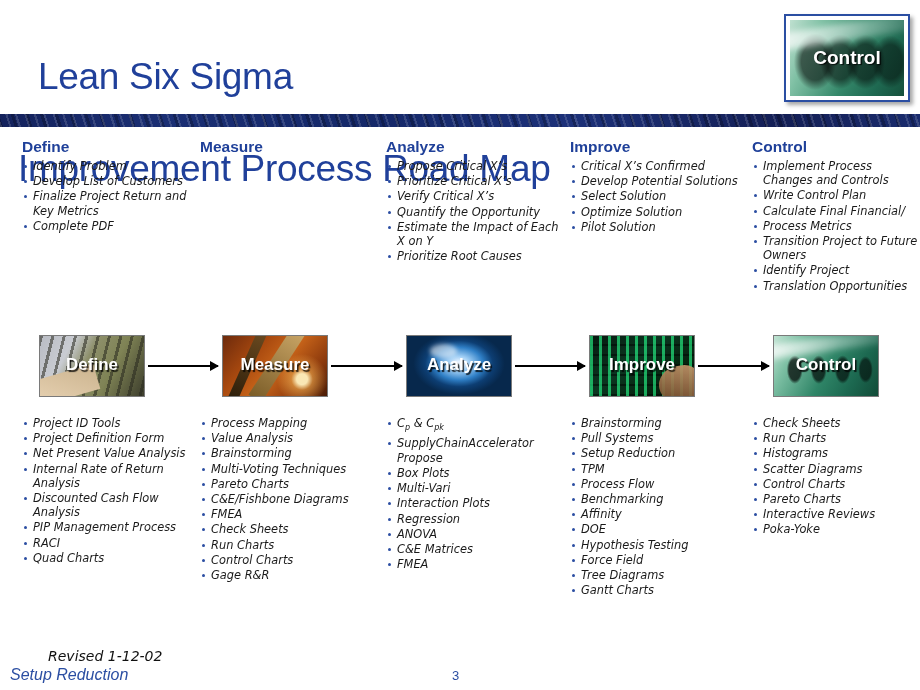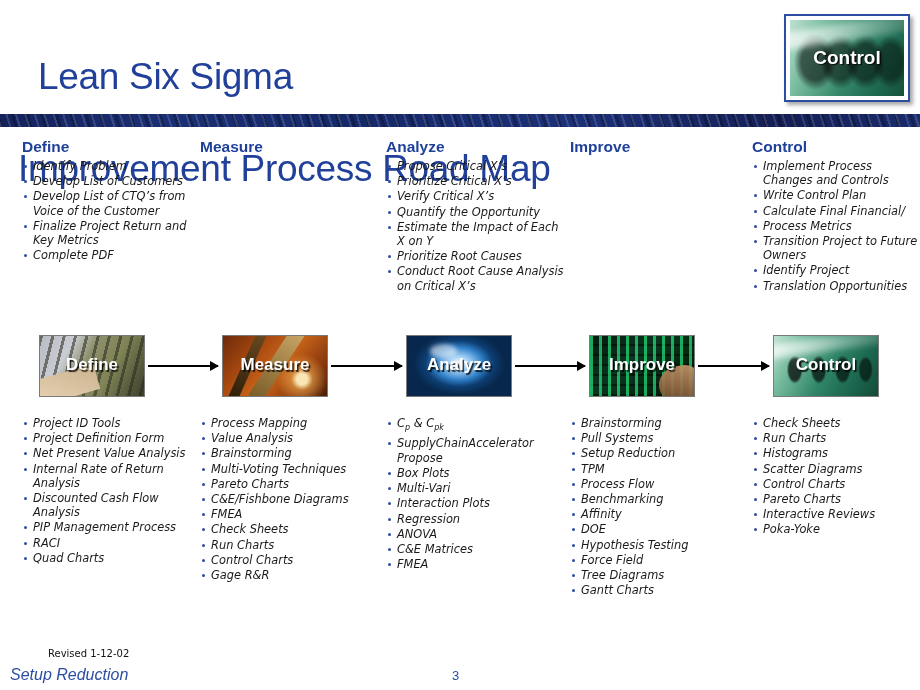--- a/index.html
+++ b/index.html
@@ -288,21 +288,22 @@
   #arrow-2 { left: 331px; width: 71px; }
   #arrow-3 { left: 515px; width: 70px; }
   #arrow-4 { left: 698px; width: 71px; }
 
   
   #revised {
     position: absolute;
     left: 48px;
     top: 648px;
     font-family: "DejaVu Sans", sans-serif;
-    font-size: 10px;
+    font-style: italic;
+    font-size: 14px;
     color: #111111;
   }
   #footer-title {
     position: absolute;
     left: 10px;
     top: 666px;
     font-family: "Liberation Sans", sans-serif;
     font-style: italic;
     font-size: 16px;
     color: #2B4EA2;
@@ -330,45 +331,50 @@
   </div>
 </div>
 
 <div id="header-rule"></div>
 
 <div class="col c1 top-row">
   <div class="col-head">Define</div>
   <ul class="blist">
     <li>Identify Problem</li>
     <li>Develop List of Customers</li>
-    <li>Develop List of CTQ’s from Voice of the Customer</li>
     <li>Finalize Project Return and Key Metrics</li>
     <li>Complete PDF</li>
   </ul>
 </div>
 
 <div class="col c2 top-row">
   <div class="col-head">Measure</div>
 </div>
 
 <div class="col c3 top-row">
   <div class="col-head">Analyze</div>
   <ul class="blist">
     <li>Propose Critical X’s</li>
     <li>Prioritize Critical X’s</li>
     <li>Verify Critical X’s</li>
     <li>Quantify the Opportunity</li>
     <li>Estimate the Impact of Each X on Y</li>
     <li>Prioritize Root Causes</li>
-    <li>Conduct Root Cause Analysis on Critical X’s</li>
   </ul>
 </div>
 
 <div class="col c4 top-row">
   <div class="col-head">Improve</div>
+  <ul class="blist">
+    <li>Critical X’s Confirmed</li>
+    <li>Develop Potential Solutions</li>
+    <li>Select Solution</li>
+    <li>Optimize Solution</li>
+    <li>Pilot Solution</li>
+  </ul>
 </div>
 
 <div class="col c5 top-row">
   <div class="col-head">Control</div>
   <ul class="blist">
     <li>Implement Process Changes and Controls</li>
     <li>Write Control Plan</li>
     <li>Calculate Final Financial/</li>
     <li>Process Metrics</li>
     <li>Transition Project to Future Owners</li>

